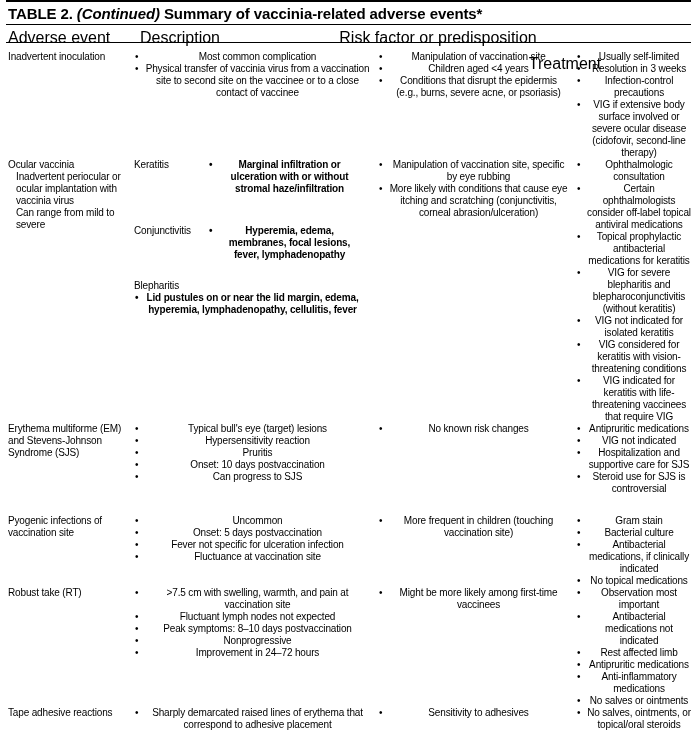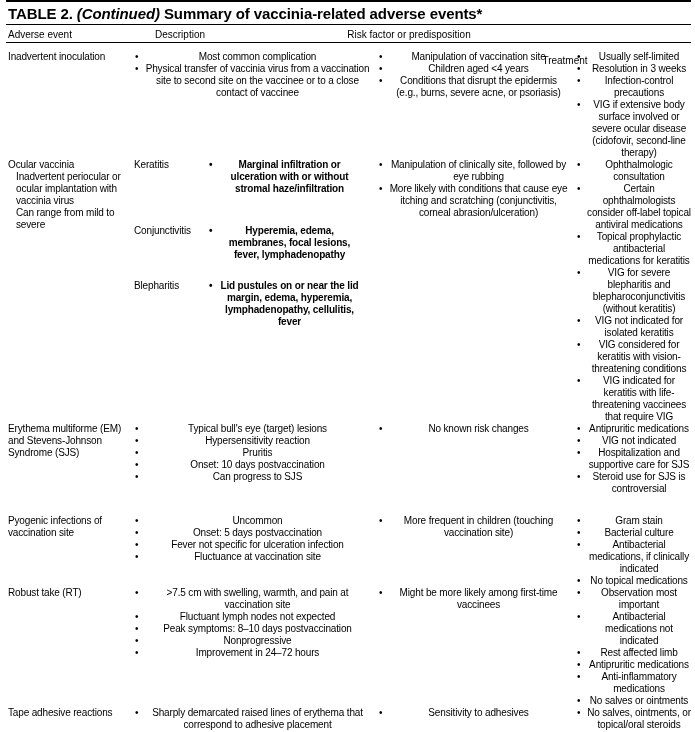--- a/index.html
+++ b/index.html
@@ -6,41 +6,41 @@
   .page{
     width:695px;height:732px;background:#fff;color:#000;
     font-family:"Liberation Sans",sans-serif;
     position:relative;padding:0 4px 0 6px;box-sizing:border-box;
     overflow:hidden;
   }
   .top-rule{border-top:2px solid #000;}
   .rule{border-top:1px solid #000;}
   .table-title{font-size:15px;font-weight:bold;padding:3px 0 2px 2px;letter-spacing:-0.1px;}
   .table-title .it{font-style:italic;}
-  .header-row{position:relative;height:17px;font-size:10px;}
+  .header-row{position:relative;height:17px;font-size:16px;}
   .header-row span{position:absolute;top:4px;white-space:nowrap;}
   .h1{left:2px;}
   .h2{left:174px;transform:translateX(-50%);}
-  .h3{left:403px;transform:translateX(-50%);}
+  .h3{left:432px;transform:translateX(-50%);}
   .h4{left:559px;transform:translateX(-50%);margin-top:26px;}
   #table-body{padding-top:8px;font-size:10px;line-height:12px;letter-spacing:-0.15px;}
   .trow{display:flex;align-items:flex-start;}
   .col1{width:120px;padding:0 6px 0 2px;flex:none;}
   .col2{width:236px;padding-right:8px;flex:none;}
   .col3{width:190px;padding-right:8px;flex:none;}
   .col4{flex:1;min-width:0;}
   .ev-sub{padding-left:8px;}
   ul.bullets{list-style:none;margin:0;padding:0;text-align:center;}
   ul.bullets li{position:relative;padding-left:11px;}
   ul.bullets li::before{content:"\2022";position:absolute;left:1px;}
   .desc-group{display:flex;}
   .desc-group .g-label{width:74px;flex:none;}
   .desc-group ul{flex:1;min-width:0;padding-right:10px;font-weight:bold;}
   .desc-group.idx1{margin-top:30px;}
-  .desc-group.idx2{margin-top:19px;}
+  .desc-group.idx2{margin-top:19px;flex-direction:column;}
   .row-1{min-height:100px;}
   .row-2{min-height:224px;}
   .row-3{min-height:92px;}
   .row-4{min-height:72px;}
   .row-5{min-height:100px;}
   .row-6{min-height:61px;}
 </style>
 </head>
 <body>
 
@@ -107,21 +107,21 @@
           </div>
           <div class="desc-group idx2">
             <div class="g-label">Blepharitis</div>
             <ul class="bullets">
               <li>Lid pustules on or near the lid margin, edema, hyperemia, lymphadenopathy, cellulitis, fever</li>
             </ul>
           </div>
         </div>
         <div class="col3">
           <ul class="bullets">
-            <li>Manipulation of clinically site, followed by eye rubbing</li>
+            <li>Manipulation of vaccination site, specific by eye rubbing</li>
             <li>More likely with conditions that cause eye itching and scratching (conjunctivitis, corneal abrasion/ulceration)</li>
           </ul>
         </div>
         <div class="col4">
           <ul class="bullets">
             <li>Ophthalmologic consultation</li>
             <li>Certain ophthalmologists consider off-label topical antiviral medications</li>
             <li>Topical prophylactic antibacterial medications for keratitis</li>
             <li>VIG for severe blepharitis and blepharoconjunctivitis (without keratitis)</li>
             <li>VIG not indicated for isolated keratitis</li>

